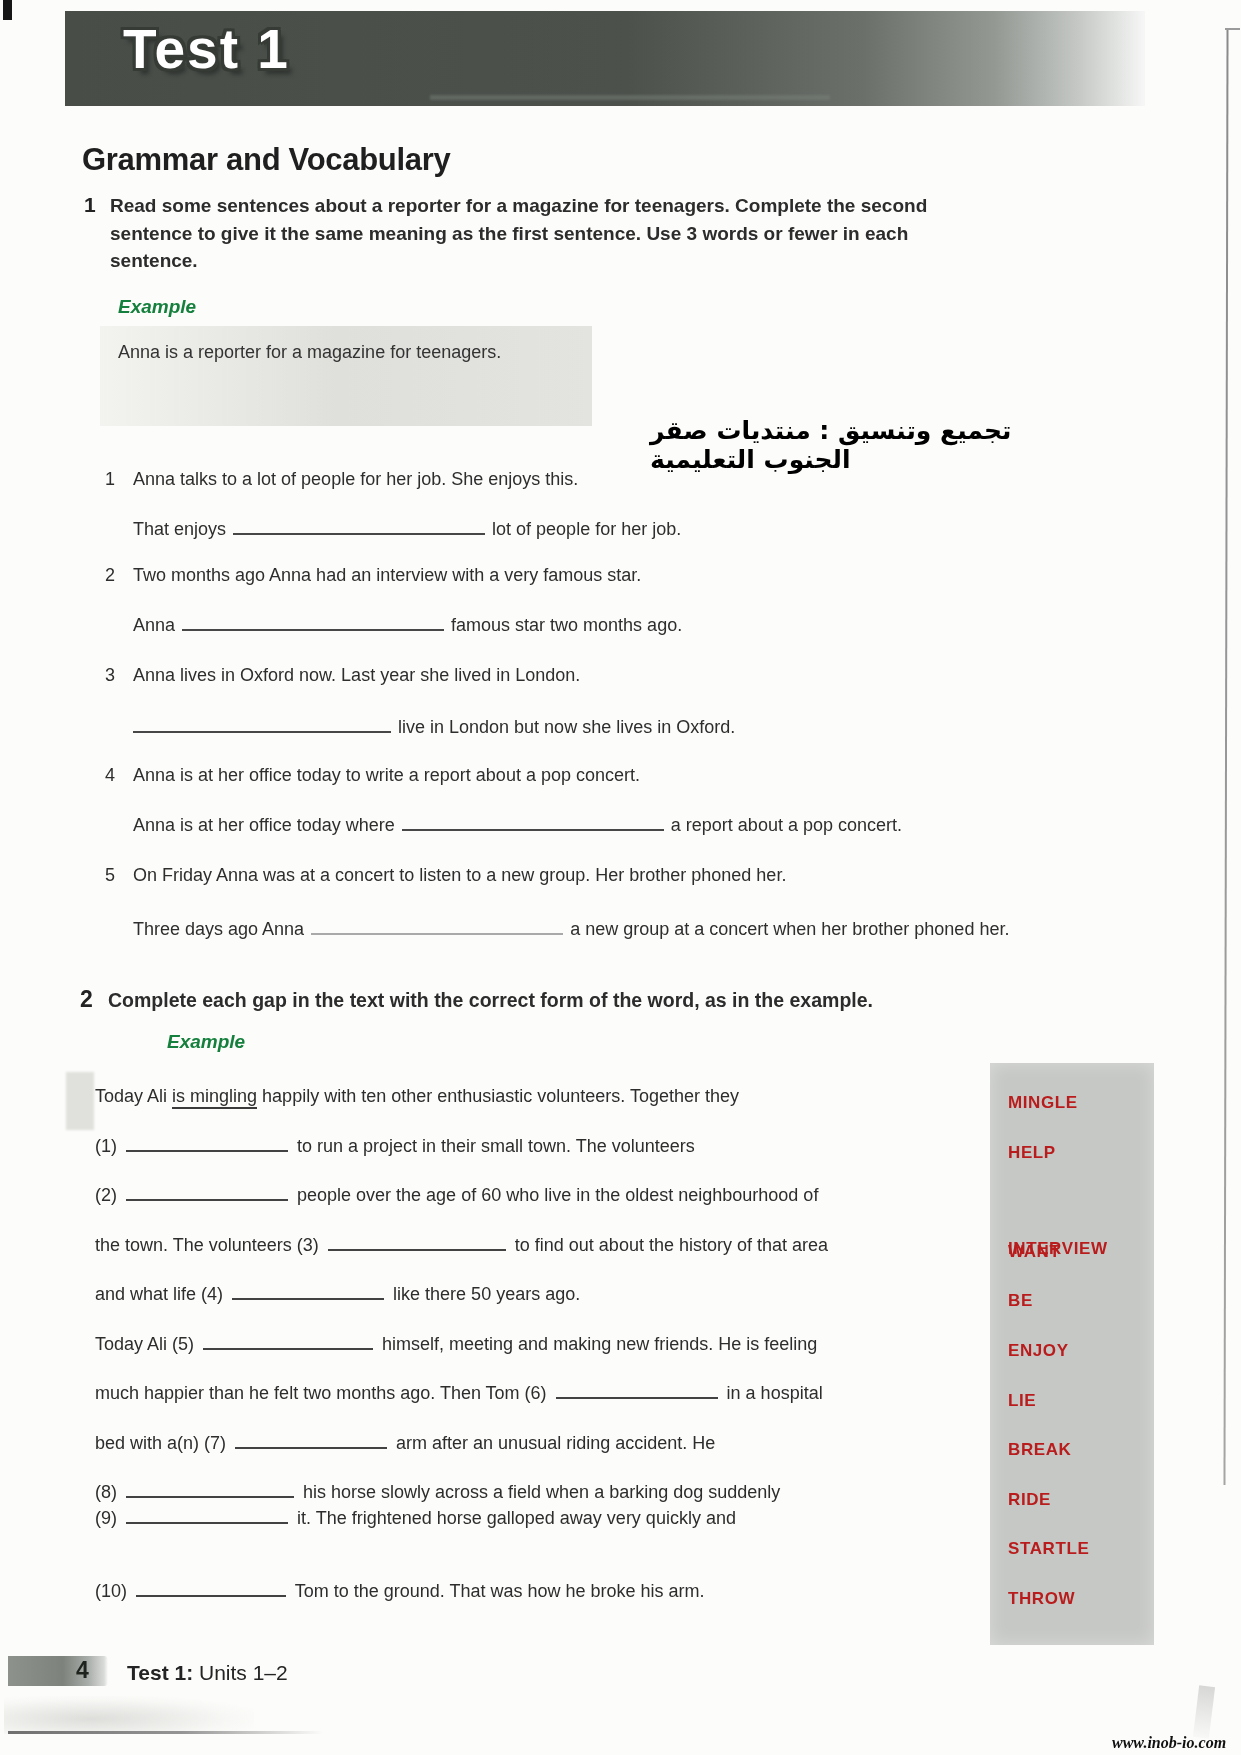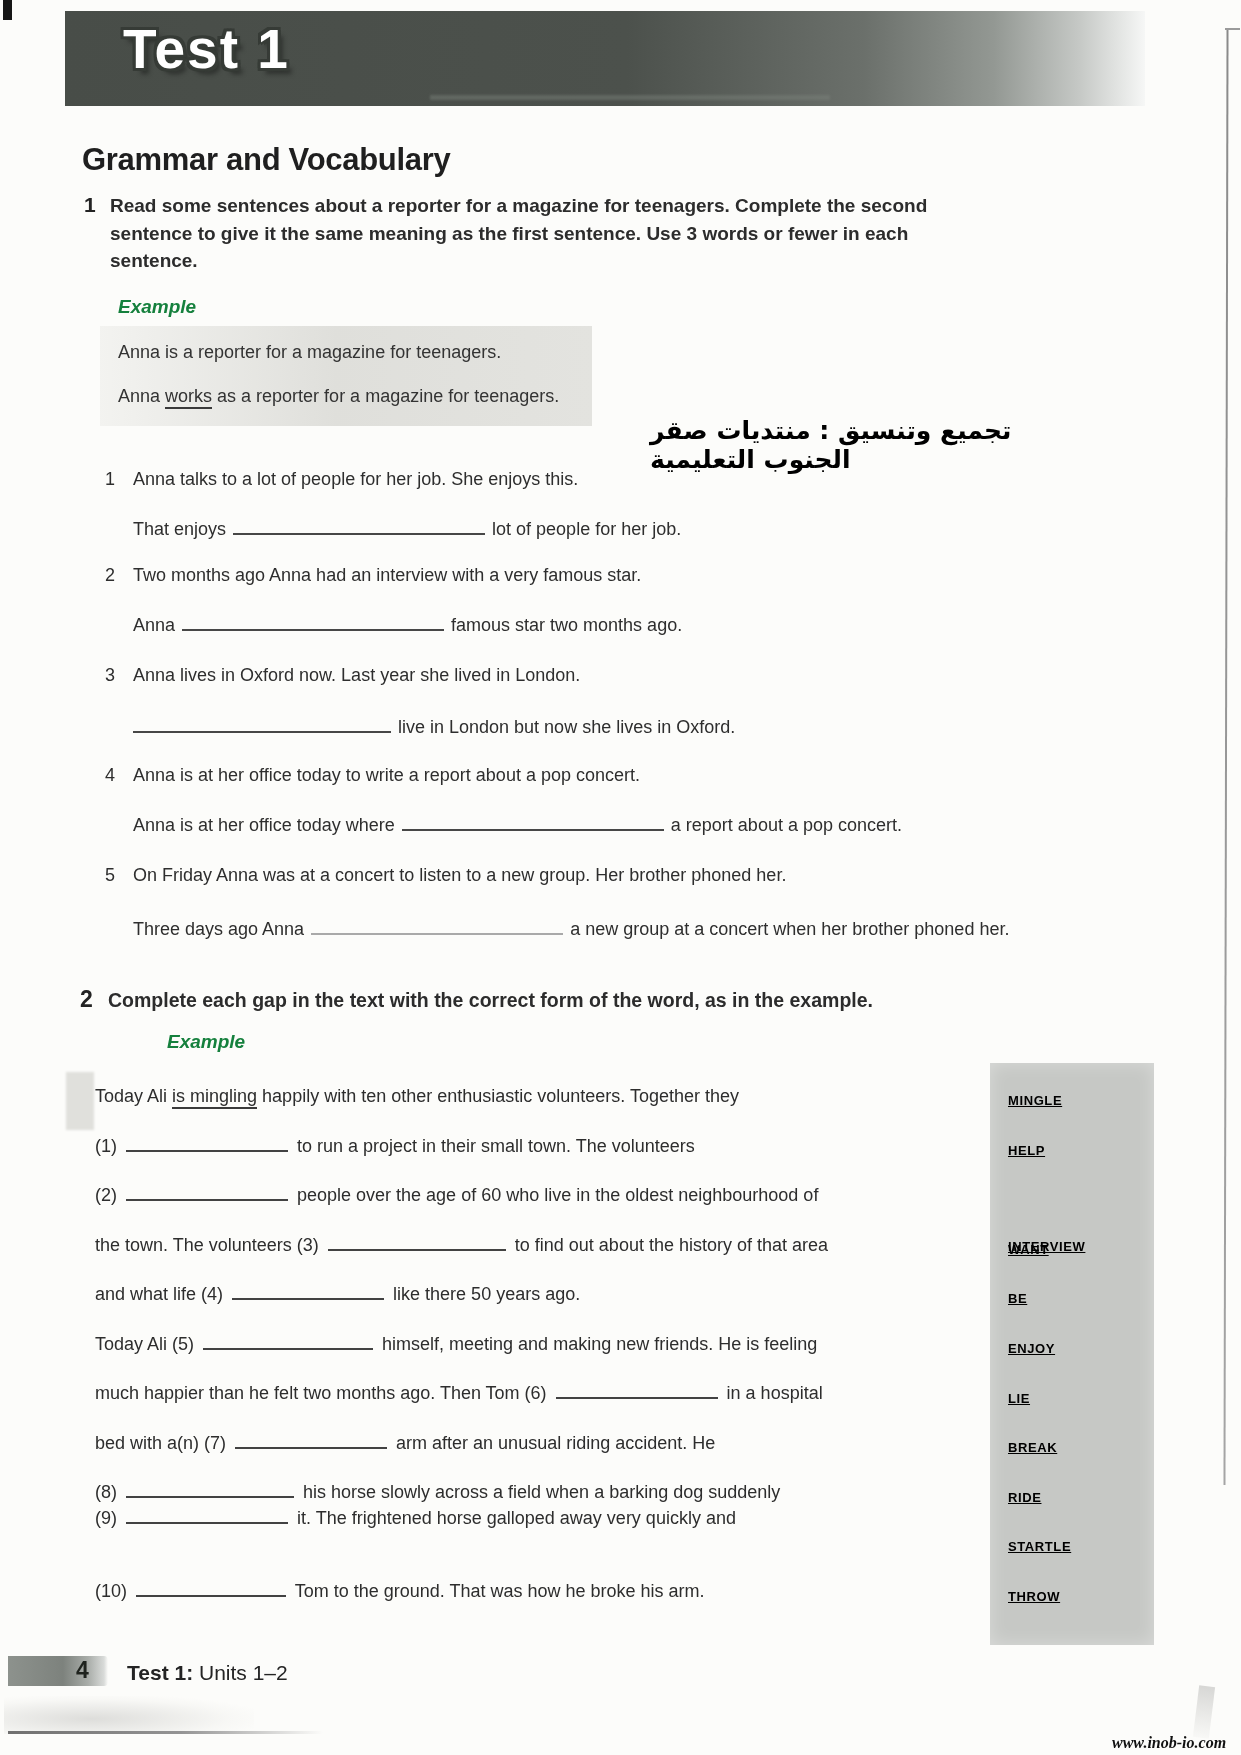--- a/index.html
+++ b/index.html
@@ -58,21 +58,21 @@
   .blank:first-child{margin-left:0;}
   .blank.light{border-bottom-color:#a9a9a9;}
 
   
   .ex2-line{position:absolute;left:95px;width:885px;font-size:18px;white-space:nowrap;color:#2d2d2d;}
   .gap{display:inline-block;border-bottom:2px solid #424242;margin:0 4px;}
 
   
   .word-bank{left:990px;top:1063px;width:164px;height:582px;background:#c6c8c5;
     box-shadow:inset 0 0 18px rgba(255,255,255,.35);}
-  .wb-word{position:absolute;left:18px;font-size:13px;font-weight:bold;color:#000000;letter-spacing:.6px;text-decoration:underline;}
+  .wb-word{position:absolute;left:18px;font-size:17px;font-weight:bold;color:#b91c1c;letter-spacing:.6px;}
 
   
   .footer-bar{left:8px;top:1656px;width:100px;height:30px;border-radius:0 4px 4px 0;
     background:linear-gradient(to right,#8d928d 0%,#7d827d 55%,#a9ada9 80%,#d9dbd9 96%,rgba(220,222,220,0) 100%);}
   .footer-page-num{left:76px;top:1657px;font-size:23px;font-weight:bold;color:#1f231e;}
   .footer-label{left:127px;top:1661px;font-size:21px;color:#242424;}
   .footer-label .b{font-weight:bold;}
   .bottom-smudge{left:4px;top:1696px;width:250px;height:38px;
     background:radial-gradient(ellipse at 35% 60%,rgba(150,150,146,.30),rgba(215,215,210,.12) 60%,rgba(255,255,255,0) 78%);}
   .bottom-line{left:8px;top:1731px;width:315px;height:3px;
@@ -98,21 +98,20 @@
   <div class="abs scan-line-v"></div>
 
   <div class="abs section-title">Grammar and Vocabulary</div>
 
   <div class="abs ex-num ex1-num">1</div>
   <div class="abs ex-instructions ex1-instructions">Read some sentences about a reporter for a magazine for teenagers. Complete the second sentence to give it the same meaning as the first sentence. Use 3 words or fewer in each sentence.</div>
 
   <div class="abs example-label ex1-example-label">Example</div>
   <div class="abs ex1-shade"></div>
   <div class="abs example-line ex1-example-line1">Anna is a reporter for a magazine for teenagers.</div>
-  <div class="abs example-line ex1-example-line2"><span>Anna </span><span class="ul">works</span><span> as a reporter for a magazine for teenagers.</span></div>
 
   <div class="abs arabic-watermark">تجميع وتنسيق : منتديات صقر الجنوب التعليمية</div>
 
   <div id="ex1-items">
       <div class="abs ex1-prompt" style="top: 469px;"><span class="inum">1</span><span>Anna talks to a lot of people for her job. She enjoys this.</span></div>
       <div class="abs ex1-answer" style="top: 519px;"><span>That enjoys</span><span class="blank" style="width: 252px;"></span><span>lot of people for her job.</span></div>
       <div class="abs ex1-prompt" style="top: 565px;"><span class="inum">2</span><span>Two months ago Anna had an interview with a very famous star.</span></div>
       <div class="abs ex1-answer" style="top: 615px;"><span>Anna</span><span class="blank" style="width: 262px;"></span><span>famous star two months ago.</span></div>
       <div class="abs ex1-prompt" style="top: 665px;"><span class="inum">3</span><span>Anna lives in Oxford now. Last year she lived in London.</span></div>
       <div class="abs ex1-answer" style="top: 717px;"><span class="blank" style="width: 258px;"></span><span>live in London but now she lives in Oxford.</span></div>

